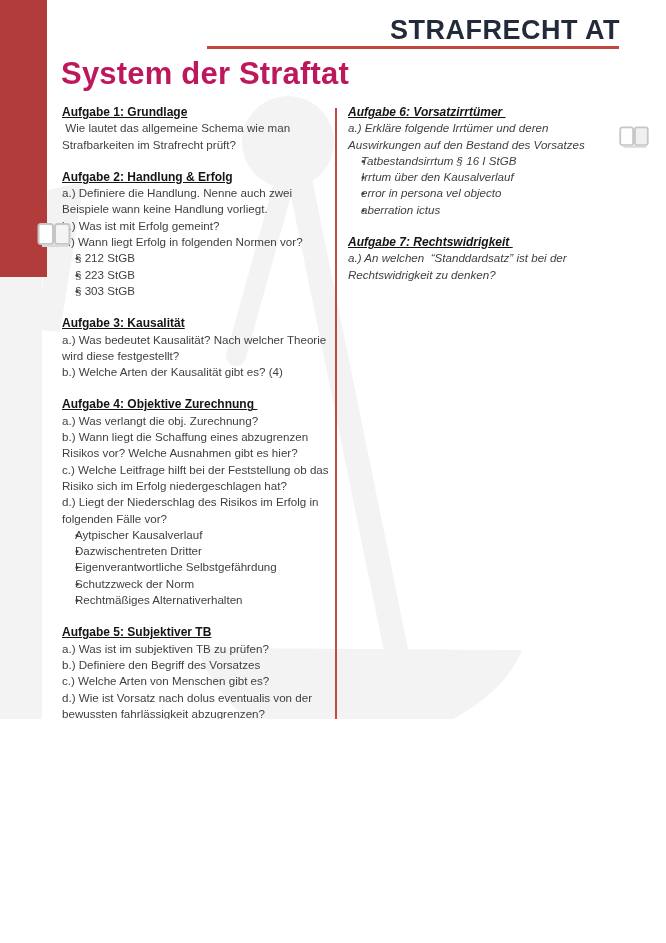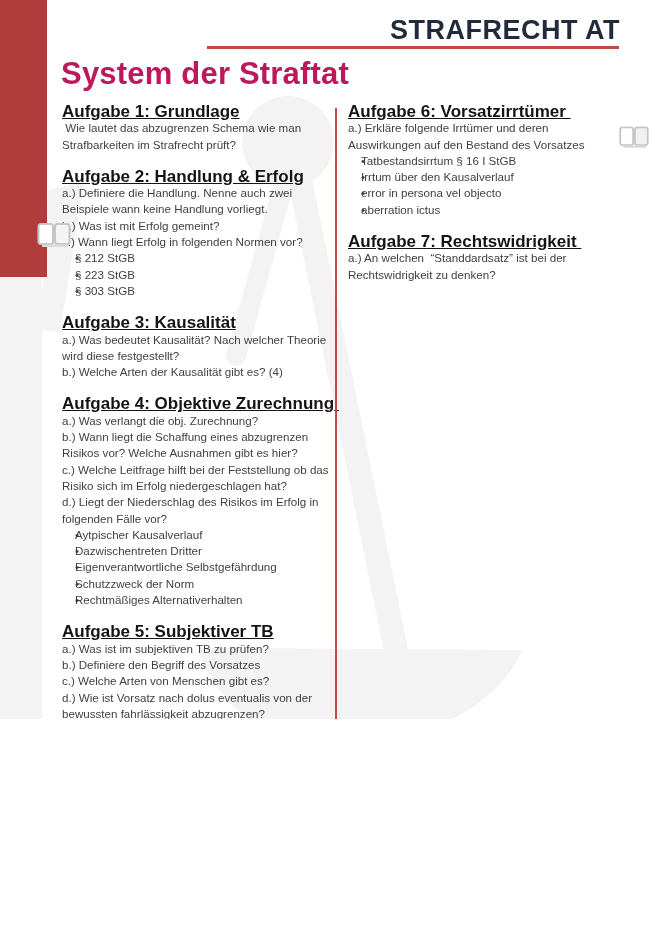--- a/index.html
+++ b/index.html
@@ -23,30 +23,30 @@
   }
   .page-title {
     position:absolute; top:56px; left:61px; z-index:2;
     font-size:31px; font-weight:800; color:#be185d; letter-spacing:0.2px;
     white-space:pre;
   }
 
   .col { position:absolute; top:104px; z-index:2; color:#3f3f3f;
          font-size:11.6px; line-height:16.3px; }
   .col-left  { left:62px;  width:274px; }
-  .col-right { left:348px; width:266px; }
+  .col-right { left:348px; width:266px;font-style:italic; }
   .col-divider {
     position:absolute; left:335px; top:108px; width:2px; height:802px;
     background:#c14b42; z-index:2;
   }
 
   .task { margin-bottom:16px; }
   .task-heading {
     font-weight:bold; color:#141414; text-decoration:underline;
-    white-space:pre-wrap; font-size:17px;
+    white-space:pre-wrap; font-size:12px;
   }
   .task-line { white-space:pre-wrap; }
   .task-bullet { display:flex; }
   .task-bullet .dot { width:13px; padding-left:13px; flex:0 0 auto; }
   .task-bullet .btxt { flex:1 1 auto; white-space:pre-wrap; }
 
   .book-icon { position:absolute; z-index:3; }
   .book-icon-left  { left:36px;  top:222px; width:36px; height:27px; }
   .book-icon-right { left:618px; top:125px; width:32px; height:25px; }
 
@@ -87,21 +87,21 @@
 
   <svg class="book-icon book-icon-right" viewBox="0 0 36 27" aria-hidden="true">
     <rect x="2.5" y="2" width="14.5" height="20" rx="2.5" fill="#fefefe" stroke="#c6c6c6" stroke-width="2"></rect>
     <rect x="19" y="2" width="14.5" height="20" rx="2.5" fill="#f0f0f0" stroke="#c6c6c6" stroke-width="2"></rect>
     <rect x="6" y="22.5" width="26" height="2.5" fill="#d9d9d9"></rect>
   </svg>
 
   <div class="col col-left">
       <div class="task">
         <div class="task-heading">Aufgabe 1: Grundlage</div>
-        <div class="task-line"> Wie lautet das abzugrenzen Schema wie man Strafbarkeiten im Strafrecht prüft?</div>
+        <div class="task-line"> Wie lautet das allgemeine Schema wie man Strafbarkeiten im Strafrecht prüft?</div>
       </div>
       <div class="task">
         <div class="task-heading">Aufgabe 2: Handlung &amp; Erfolg</div>
         <div class="task-line">a.) Definiere die Handlung. Nenne auch zwei Beispiele wann keine Handlung vorliegt.</div>
         <div class="task-line">b.) Was ist mit Erfolg gemeint?</div>
         <div class="task-line">c.) Wann liegt Erfolg in folgenden Normen vor?</div>
         <div class="task-bullet">
           <span class="dot">•</span>
           <span class="btxt">§ 212 StGB</span>
         </div>

